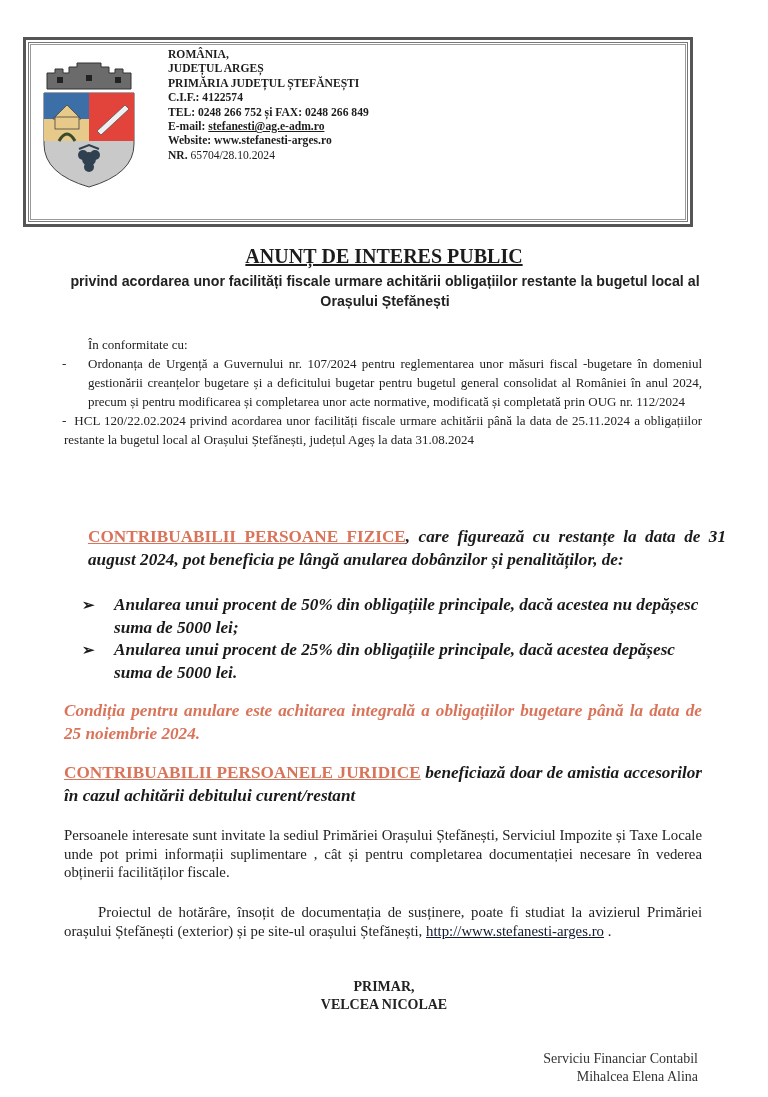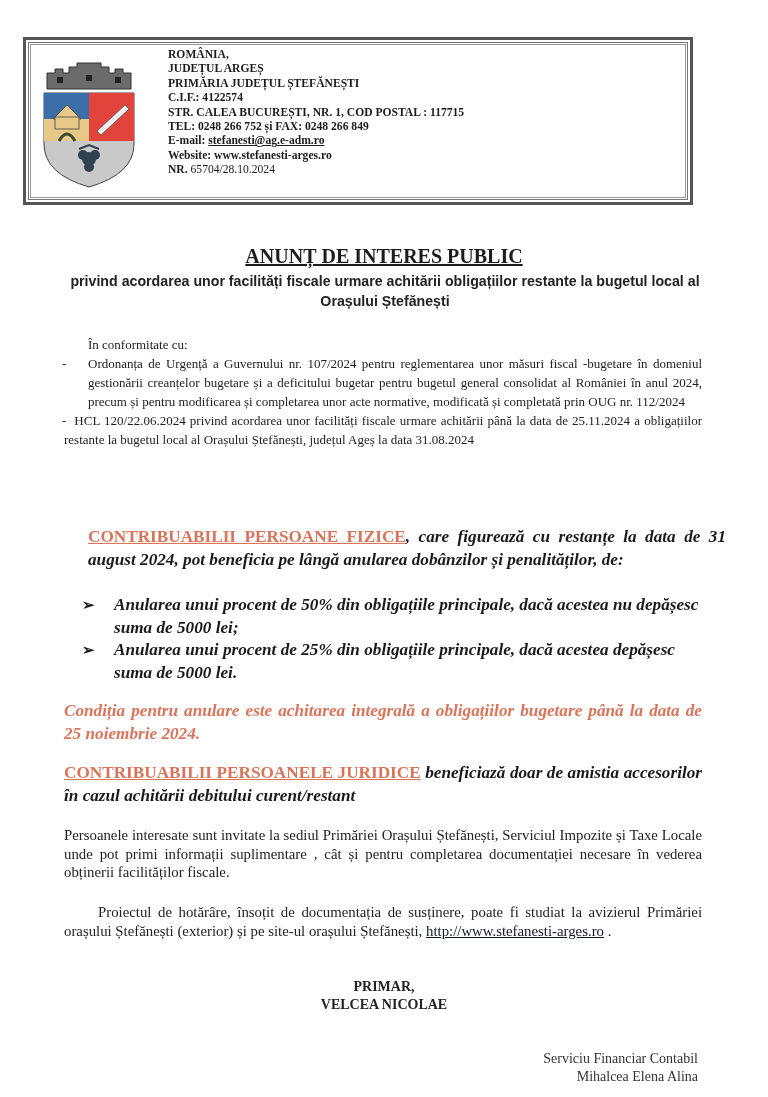--- a/index.html
+++ b/index.html
@@ -1,20 +1,20 @@
 <!DOCTYPE html>
 <html><head>
 <meta charset="utf-8">
 <style>
   html, body { margin: 0; padding: 0; background: #ffffff; }
   body { width: 768px; height: 1097px; position: relative; overflow: hidden;
          font-family: "Liberation Serif", serif; color: #222; }
 
   
-  .frame { position: absolute; left: 23px; top: 37px; width: 670px; height: 168px;
+  .frame { position: absolute; left: 23px; top: 37px; width: 670px; height: 190px;
            border: 3px solid #555; box-sizing: border-box;
            box-shadow: inset 0 0 0 2px #fff, inset 0 0 0 3px #777; }
   .frame-inner { position: absolute; left: 4px; top: 4px; right: 4px; bottom: 4px;
                  border: 1px solid #999; }
   .crest { position: absolute; left: 13px; top: 19px; width: 100px; height: 130px; }
   .header-text { position: absolute; left: 142px; top: 8px; font-weight: bold;
                  font-size: 11.6px; line-height: 14.4px; color: #1c1c1c; }
   .header-text .line { white-space: nowrap; }
   .header-text .line span.normal { font-weight: normal; }
   .header-text .email { text-decoration: underline; margin-top: 21px; }
@@ -86,21 +86,20 @@
     <circle cx="44" cy="96" r="5" fill="#2f4050"></circle>
     <circle cx="56" cy="96" r="5" fill="#2f4050"></circle>
     <circle cx="50" cy="108" r="5" fill="#2f4050"></circle>
     <path d="M40 90 L50 86 L60 90" fill="none" stroke="#2f4050" stroke-width="2"></path>
   </svg>
   <div class="header-text">
     <div class="line">ROMÂNIA,</div>
     <div class="line">JUDEȚUL ARGEȘ</div>
     <div class="line">PRIMĂRIA  JUDEȚUL  ȘTEFĂNEȘTI</div>
     <div class="line">C.I.F.: 4122574</div>
-    <div class="line">STR.  CALEA  BUCUREȘTI,  NR. 1,  COD POSTAL : 117715</div>
     <div class="line">TEL: 0248 266 752 și FAX: 0248 266 849</div>
     <div class="line">
       <span>E-mail: </span><span class="email">stefanesti@ag.e-adm.ro</span>
     </div>
     <div class="line">Website: www.stefanesti-arges.ro</div>
     <div class="line">
       <span>NR. </span><span class="normal">65704/28.10.2024</span>
     </div>
   </div>
 </div>
@@ -108,21 +107,21 @@
 <div class="title">ANUNȚ DE INTERES PUBLIC</div>
 <div class="subtitle">privind acordarea unor facilități fiscale urmare achitării obligațiilor restante la bugetul local al Orașului  Ștefănești</div>
 
 <div class="body intro">
   <div class="lead">În conformitate cu:</div>
   <div class="item">
     <span class="dash">-</span>
     <span>Ordonanța de Urgență a Guvernului nr. 107/2024 pentru reglementarea unor măsuri fiscal -bugetare în domeniul gestionării creanțelor bugetare și a deficitului bugetar pentru bugetul general consolidat al României în anul 2024, precum și pentru modificarea și completarea unor acte normative, modificată și completată prin OUG nr. 112/2024</span>
   </div>
   <div class="item item2">
-    <span class="dash">-</span><span>HCL 120/22.06.2024 privind acordarea unor facilități fiscale urmare achitării până la data de 25.11.2024  a obligațiilor restante la bugetul local al Orașului  Ștefănești, județul Ageș la data 31.08.2024</span>
+    <span class="dash">-</span><span>HCL 120/22.02.2024 privind acordarea unor facilități fiscale urmare achitării până la data de 25.11.2024  a obligațiilor restante la bugetul local al Orașului  Ștefănești, județul Ageș la data 31.08.2024</span>
   </div>
 </div>
 
 <div class="section s1">
   <span class="accent">CONTRIBUABILII PERSOANE FIZICE</span><span>, care figurează cu restanțe la data de 31 august 2024, pot beneficia pe lângă anularea dobânzilor și penalităților, de:</span>
 </div>
 
 <div class="bullets">
   <div class="bullet">
     <span class="arrow">➢</span>

